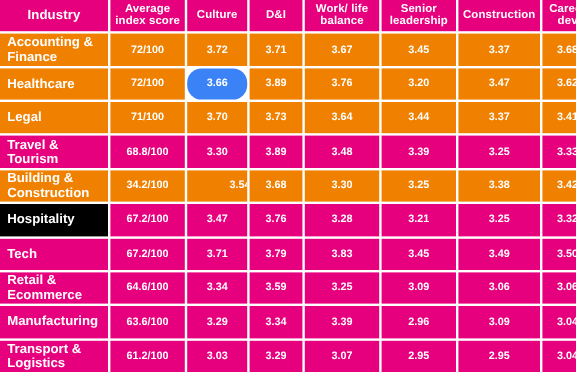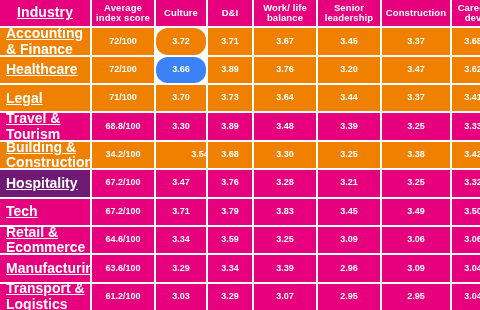--- a/index.html
+++ b/index.html
@@ -38,39 +38,38 @@
   }
   .hdr {
     background: #e6007e;
     font-size: 9.5px;
     letter-spacing: 0.1px;
   }
   .rowlabel {
     justify-content: flex-start;
     text-align: left;
     padding-left: 6px;
-    font-size: 14px;
-    text-decoration: underline;
+    font-size: 11px;
   }
 </style>
 </head>
 <body>
 
 <div id="grid">
     <div class="cell hdr rowlabel" style="justify-content: center; text-align: center; padding-left: 2px;">Industry</div>
     <div class="cell hdr">Average index score</div>
     <div class="cell hdr">Culture</div>
     <div class="cell hdr">D&amp;I</div>
     <div class="cell hdr">Work/ life balance</div>
     <div class="cell hdr">Senior leadership</div>
     <div class="cell hdr">Construction</div>
     <div class="cell hdr">Career dev</div>
     <div class="cell rowlabel" style="background: rgb(240, 128, 0);">Accounting &amp; Finance</div>
     <div class="cell" style="background: rgb(240, 128, 0);">72/100</div>
-    <div class="cell" style="background: rgb(240, 128, 0); border-radius: 12px;">3.72</div>
+    <div class="cell" style="background: rgb(240, 128, 0);">3.72</div>
     <div class="cell" style="background: rgb(240, 128, 0);">3.71</div>
     <div class="cell" style="background: rgb(240, 128, 0);">3.67</div>
     <div class="cell" style="background: rgb(240, 128, 0);">3.45</div>
     <div class="cell" style="background: rgb(240, 128, 0);">3.37</div>
     <div class="cell" style="background: rgb(240, 128, 0);">3.68</div>
     <div class="cell rowlabel" style="background: rgb(240, 128, 0);">Healthcare</div>
     <div class="cell" style="background: rgb(240, 128, 0);">72/100</div>
     <div class="cell" style="background: #3b82f6; border-radius: 12px;">3.66</div>
     <div class="cell" style="background: rgb(240, 128, 0);">3.89</div>
     <div class="cell" style="background: rgb(240, 128, 0);">3.76</div>
@@ -94,21 +93,21 @@
     <div class="cell" style="background: rgb(230, 0, 126);">3.25</div>
     <div class="cell" style="background: rgb(230, 0, 126);">3.33</div>
     <div class="cell rowlabel" style="background: rgb(240, 128, 0);">Building &amp; Construction</div>
     <div class="cell" style="background: rgb(240, 128, 0);">34.2/100</div>
     <div class="cell" style="background: rgb(240, 128, 0); padding-left: 40px;">3.54</div>
     <div class="cell" style="background: rgb(240, 128, 0);">3.68</div>
     <div class="cell" style="background: rgb(240, 128, 0);">3.30</div>
     <div class="cell" style="background: rgb(240, 128, 0);">3.25</div>
     <div class="cell" style="background: rgb(240, 128, 0);">3.38</div>
     <div class="cell" style="background: rgb(240, 128, 0);">3.42</div>
-    <div class="cell rowlabel" style="background: #701a75;">Hospitality</div>
+    <div class="cell rowlabel" style="background: #000000;">Hospitality</div>
     <div class="cell" style="background: rgb(230, 0, 126);">67.2/100</div>
     <div class="cell" style="background: rgb(230, 0, 126);">3.47</div>
     <div class="cell" style="background: rgb(230, 0, 126);">3.76</div>
     <div class="cell" style="background: rgb(230, 0, 126);">3.28</div>
     <div class="cell" style="background: rgb(230, 0, 126);">3.21</div>
     <div class="cell" style="background: rgb(230, 0, 126);">3.25</div>
     <div class="cell" style="background: rgb(230, 0, 126);">3.32</div>
     <div class="cell rowlabel" style="background: rgb(230, 0, 126);">Tech</div>
     <div class="cell" style="background: rgb(230, 0, 126);">67.2/100</div>
     <div class="cell" style="background: rgb(230, 0, 126);">3.71</div>

